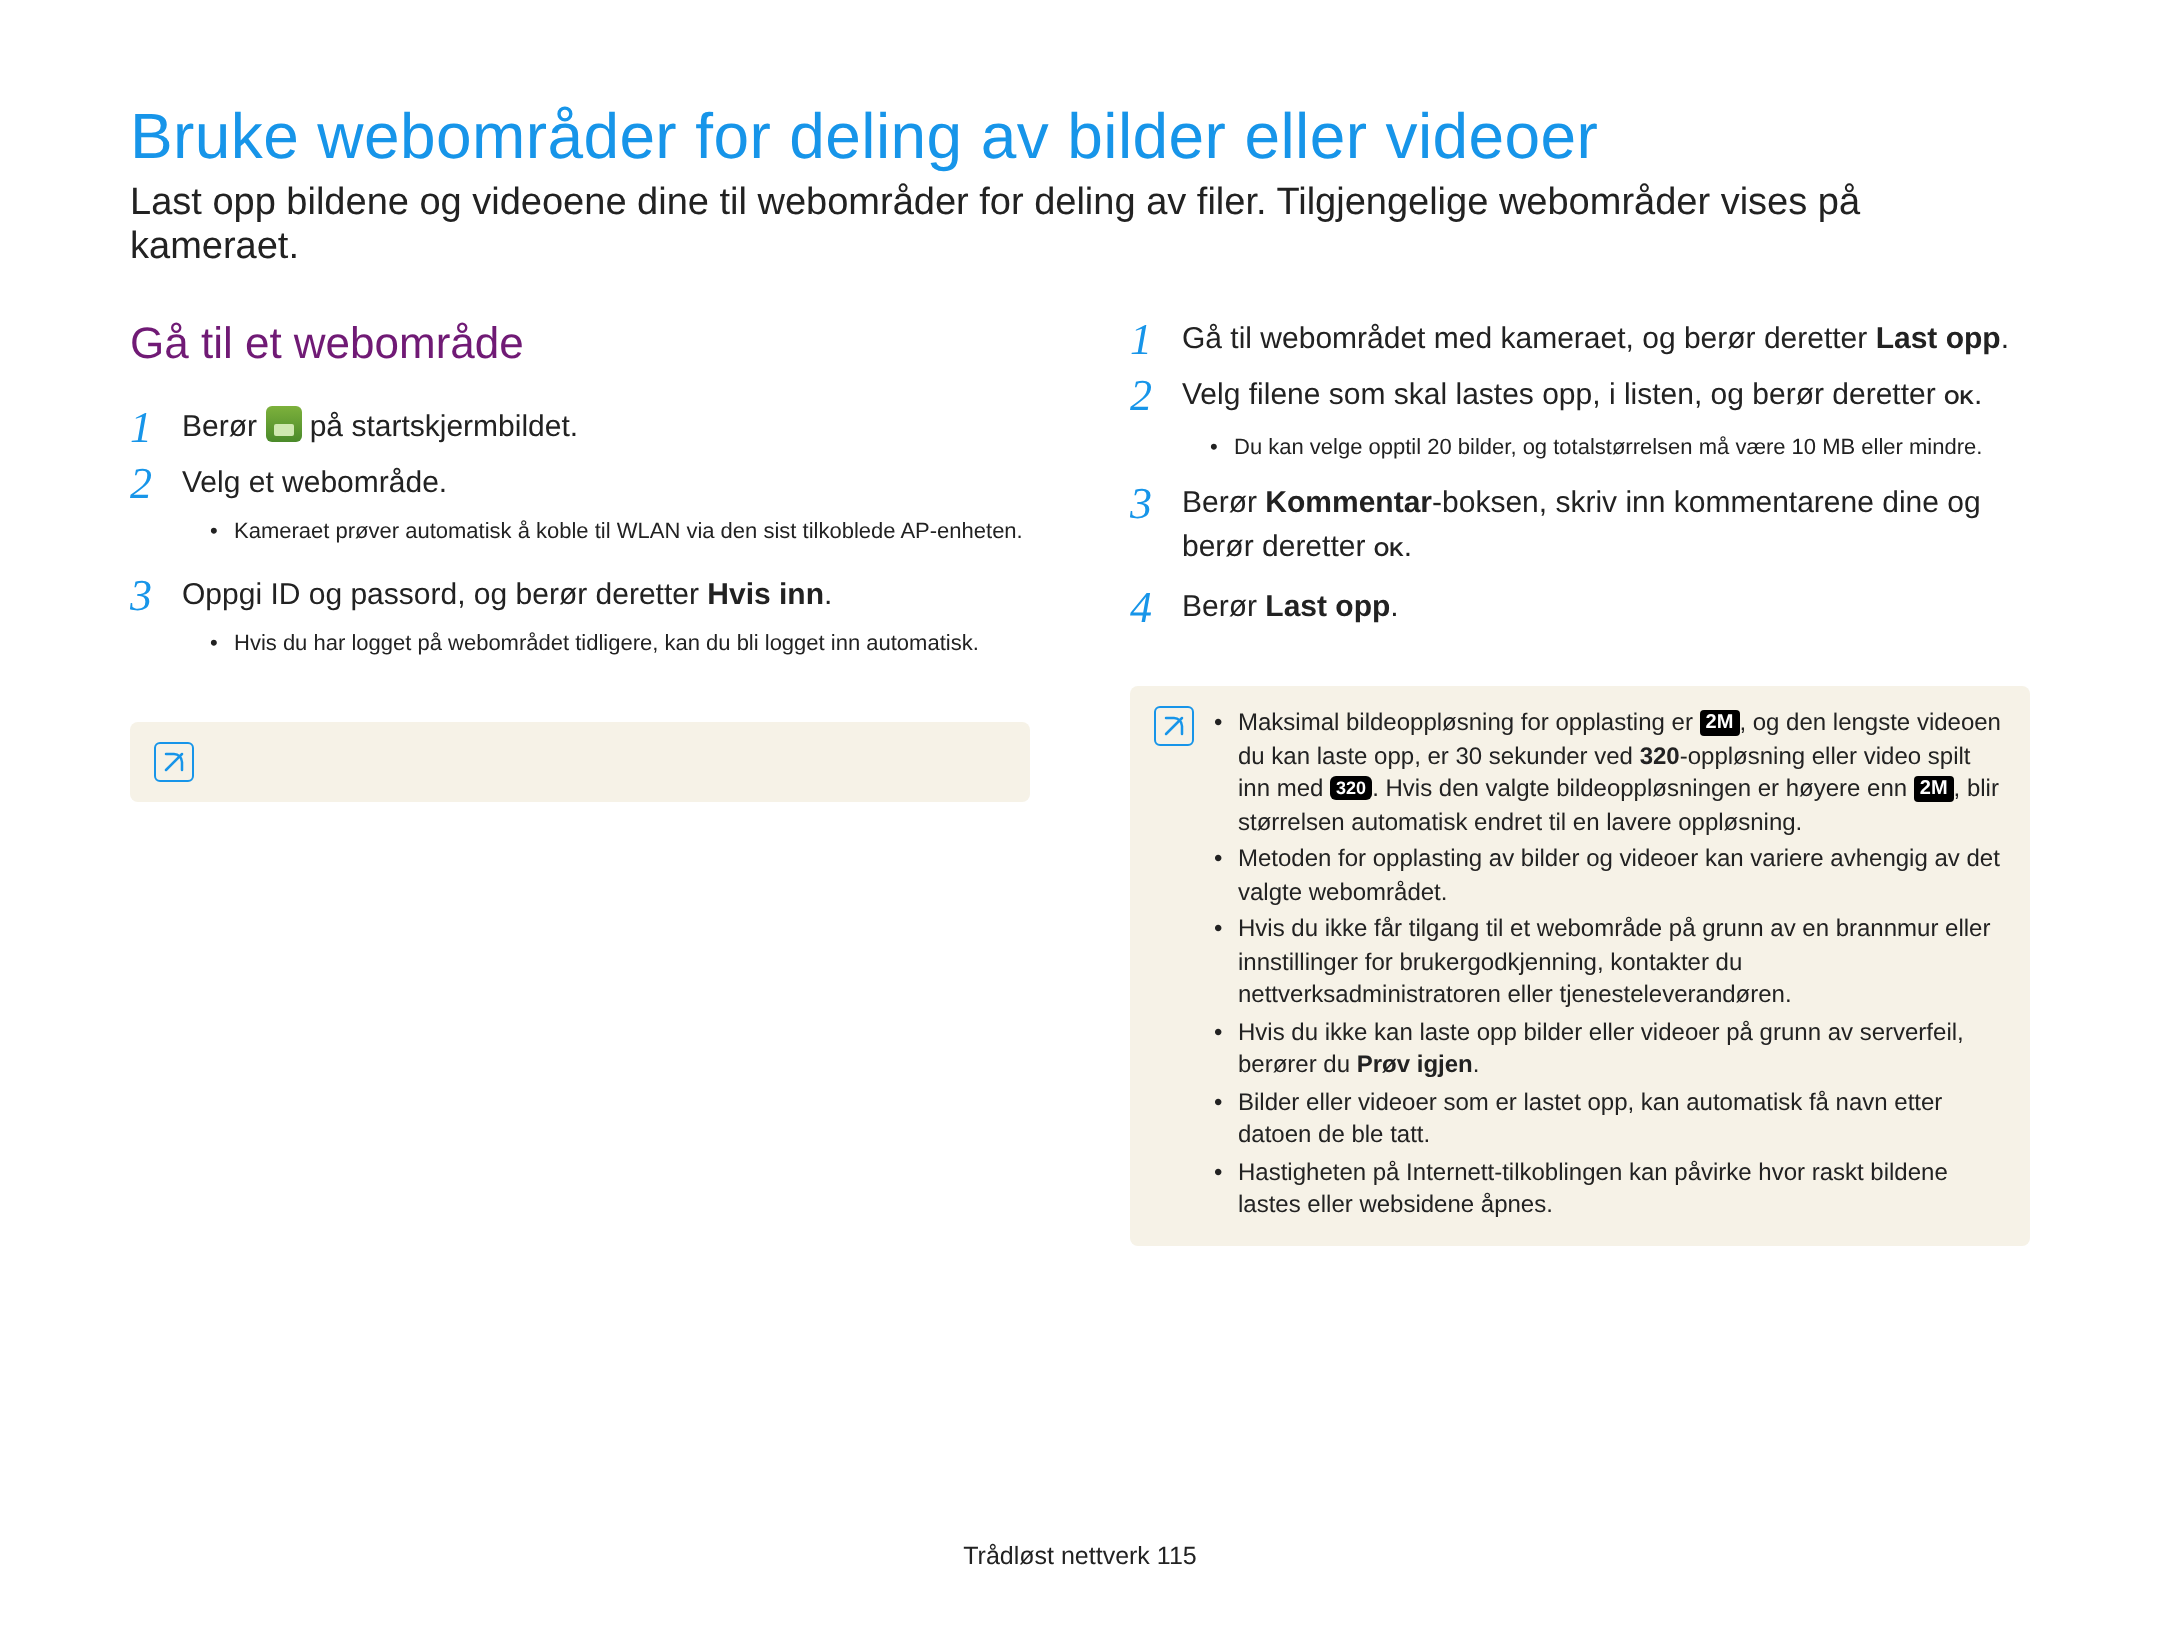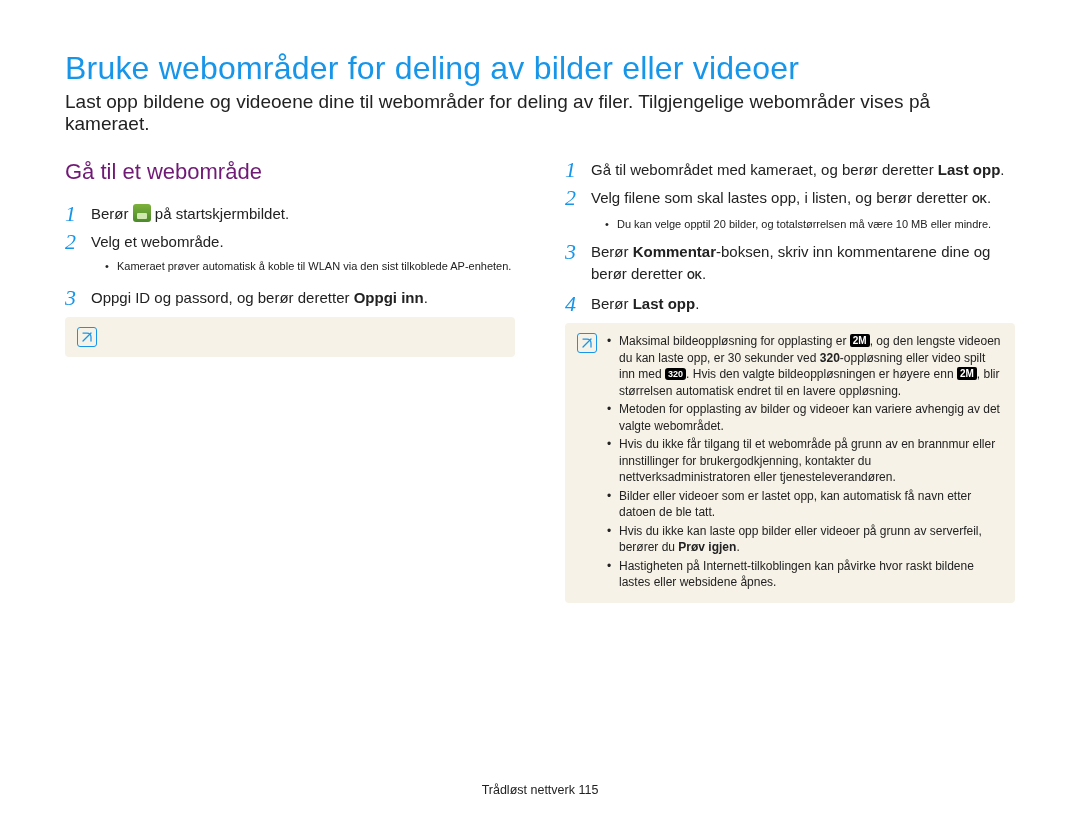--- a/index.html
+++ b/index.html
@@ -132,21 +132,21 @@
     padding: 0 3px;
     border-radius: 3px;
     line-height: 12px;
     height: 12px;
     vertical-align: 1px;
   }
   .note-box {
     background: #f6f2e7;
     border-radius: 4px;
     padding: 10px 12px;
-    margin-top: 8px;
+    margin-top: 28px;
     display: flex;
     gap: 10px;
     font-size: 12px;
     line-height: 17px;
   }
   .note-i {
     flex: 0 0 20px;
     width: 20px;
     height: 20px;
     border: 1.5px solid #1795e9;
@@ -155,21 +155,21 @@
     box-sizing: border-box;
     display: flex;
     align-items: center;
     justify-content: center;
   }
   .note-i svg { width: 12px; height: 12px; }
   .note-body { flex: 1; }
   .note-body .bullet-item { font-size: 12px; line-height: 16.5px; }
   .footer {
     position: absolute;
-    bottom: 18px;
+    bottom: 30px;
     left: 0;
     width: 100%;
     text-align: center;
     font-size: 12.5px;
     color: #222;
   }
 </style>
 </head>
 <body>
 
@@ -195,21 +195,24 @@
           <span>Velg et webområde.</span>
           <div class="sub">
             <div class="bullet-item">Kameraet prøver automatisk å koble til WLAN via den sist tilkoblede AP-enheten.</div>
           </div>
         </div>
       </div>
 
       <div class="step" style="margin-top:10px">
         <div class="stepnum">3</div>
         <div class="stepbody">
-          <span>Oppgi ID og passord, og berør deretter </span><span class="bold">Oppgi inn</span><span>.</span>
+          <span>Oppgi ID og passord, og berør deretter </span><span class="bold">Hvis inn</span><span>.</span>
+          <div class="sub">
+            <div class="bullet-item">Hvis du har logget på webområdet tidligere, kan du bli logget inn automatisk.</div>
+          </div>
         </div>
       </div>
 
       <div class="note-box">
         <div class="note-i">
           <svg viewBox="0 0 24 24" fill="none" stroke="#1795e9" stroke-width="2.5">
             <path d="M4 20 L20 4" stroke-linecap="round"></path>
             <path d="M4 4 H12 A8 8 0 0 1 20 12 V20" stroke-linecap="round" fill="none"></path>
           </svg>
         </div>
@@ -255,24 +258,24 @@
             <path d="M4 20 L20 4" stroke-linecap="round"></path>
             <path d="M4 4 H12 A8 8 0 0 1 20 12 V20" stroke-linecap="round" fill="none"></path>
           </svg>
         </div>
         <div class="note-body">
           <div class="bullet-item">
             <span>Maksimal bildeoppløsning for opplasting er </span><span class="tag2m">2M</span><span>, og den lengste videoen du kan laste opp, er 30 sekunder ved </span><span class="tag320">320</span><span>-oppløsning eller video spilt inn med </span><span class="tag320b">320</span><span>. Hvis den valgte bildeoppløsningen er høyere enn </span><span class="tag2m">2M</span><span>, blir størrelsen automatisk endret til en lavere oppløsning.</span>
           </div>
           <div class="bullet-item">Metoden for opplasting av bilder og videoer kan variere avhengig av det valgte webområdet.</div>
           <div class="bullet-item">Hvis du ikke får tilgang til et webområde på grunn av en brannmur eller innstillinger for brukergodkjenning, kontakter du nettverksadministratoren eller tjenesteleverandøren.</div>
-          <div class="bullet-item">Bilder eller videoer som er lastet opp, kan automatisk få navn etter datoen de ble tatt.</div>
           <div class="bullet-item">
             <span>Hvis du ikke kan laste opp bilder eller videoer på grunn av serverfeil, berører du </span><span class="bold">Prøv igjen</span><span>.</span>
           </div>
+          <div class="bullet-item">Bilder eller videoer som er lastet opp, kan automatisk få navn etter datoen de ble tatt.</div>
           <div class="bullet-item">Hastigheten på Internett-tilkoblingen kan påvirke hvor raskt bildene lastes eller websidene åpnes.</div>
         </div>
       </div>
     </div>
   </div>
 
   <div class="footer">
     <span>Trådløst nettverk  </span><span>115</span>
   </div>
 </div>

